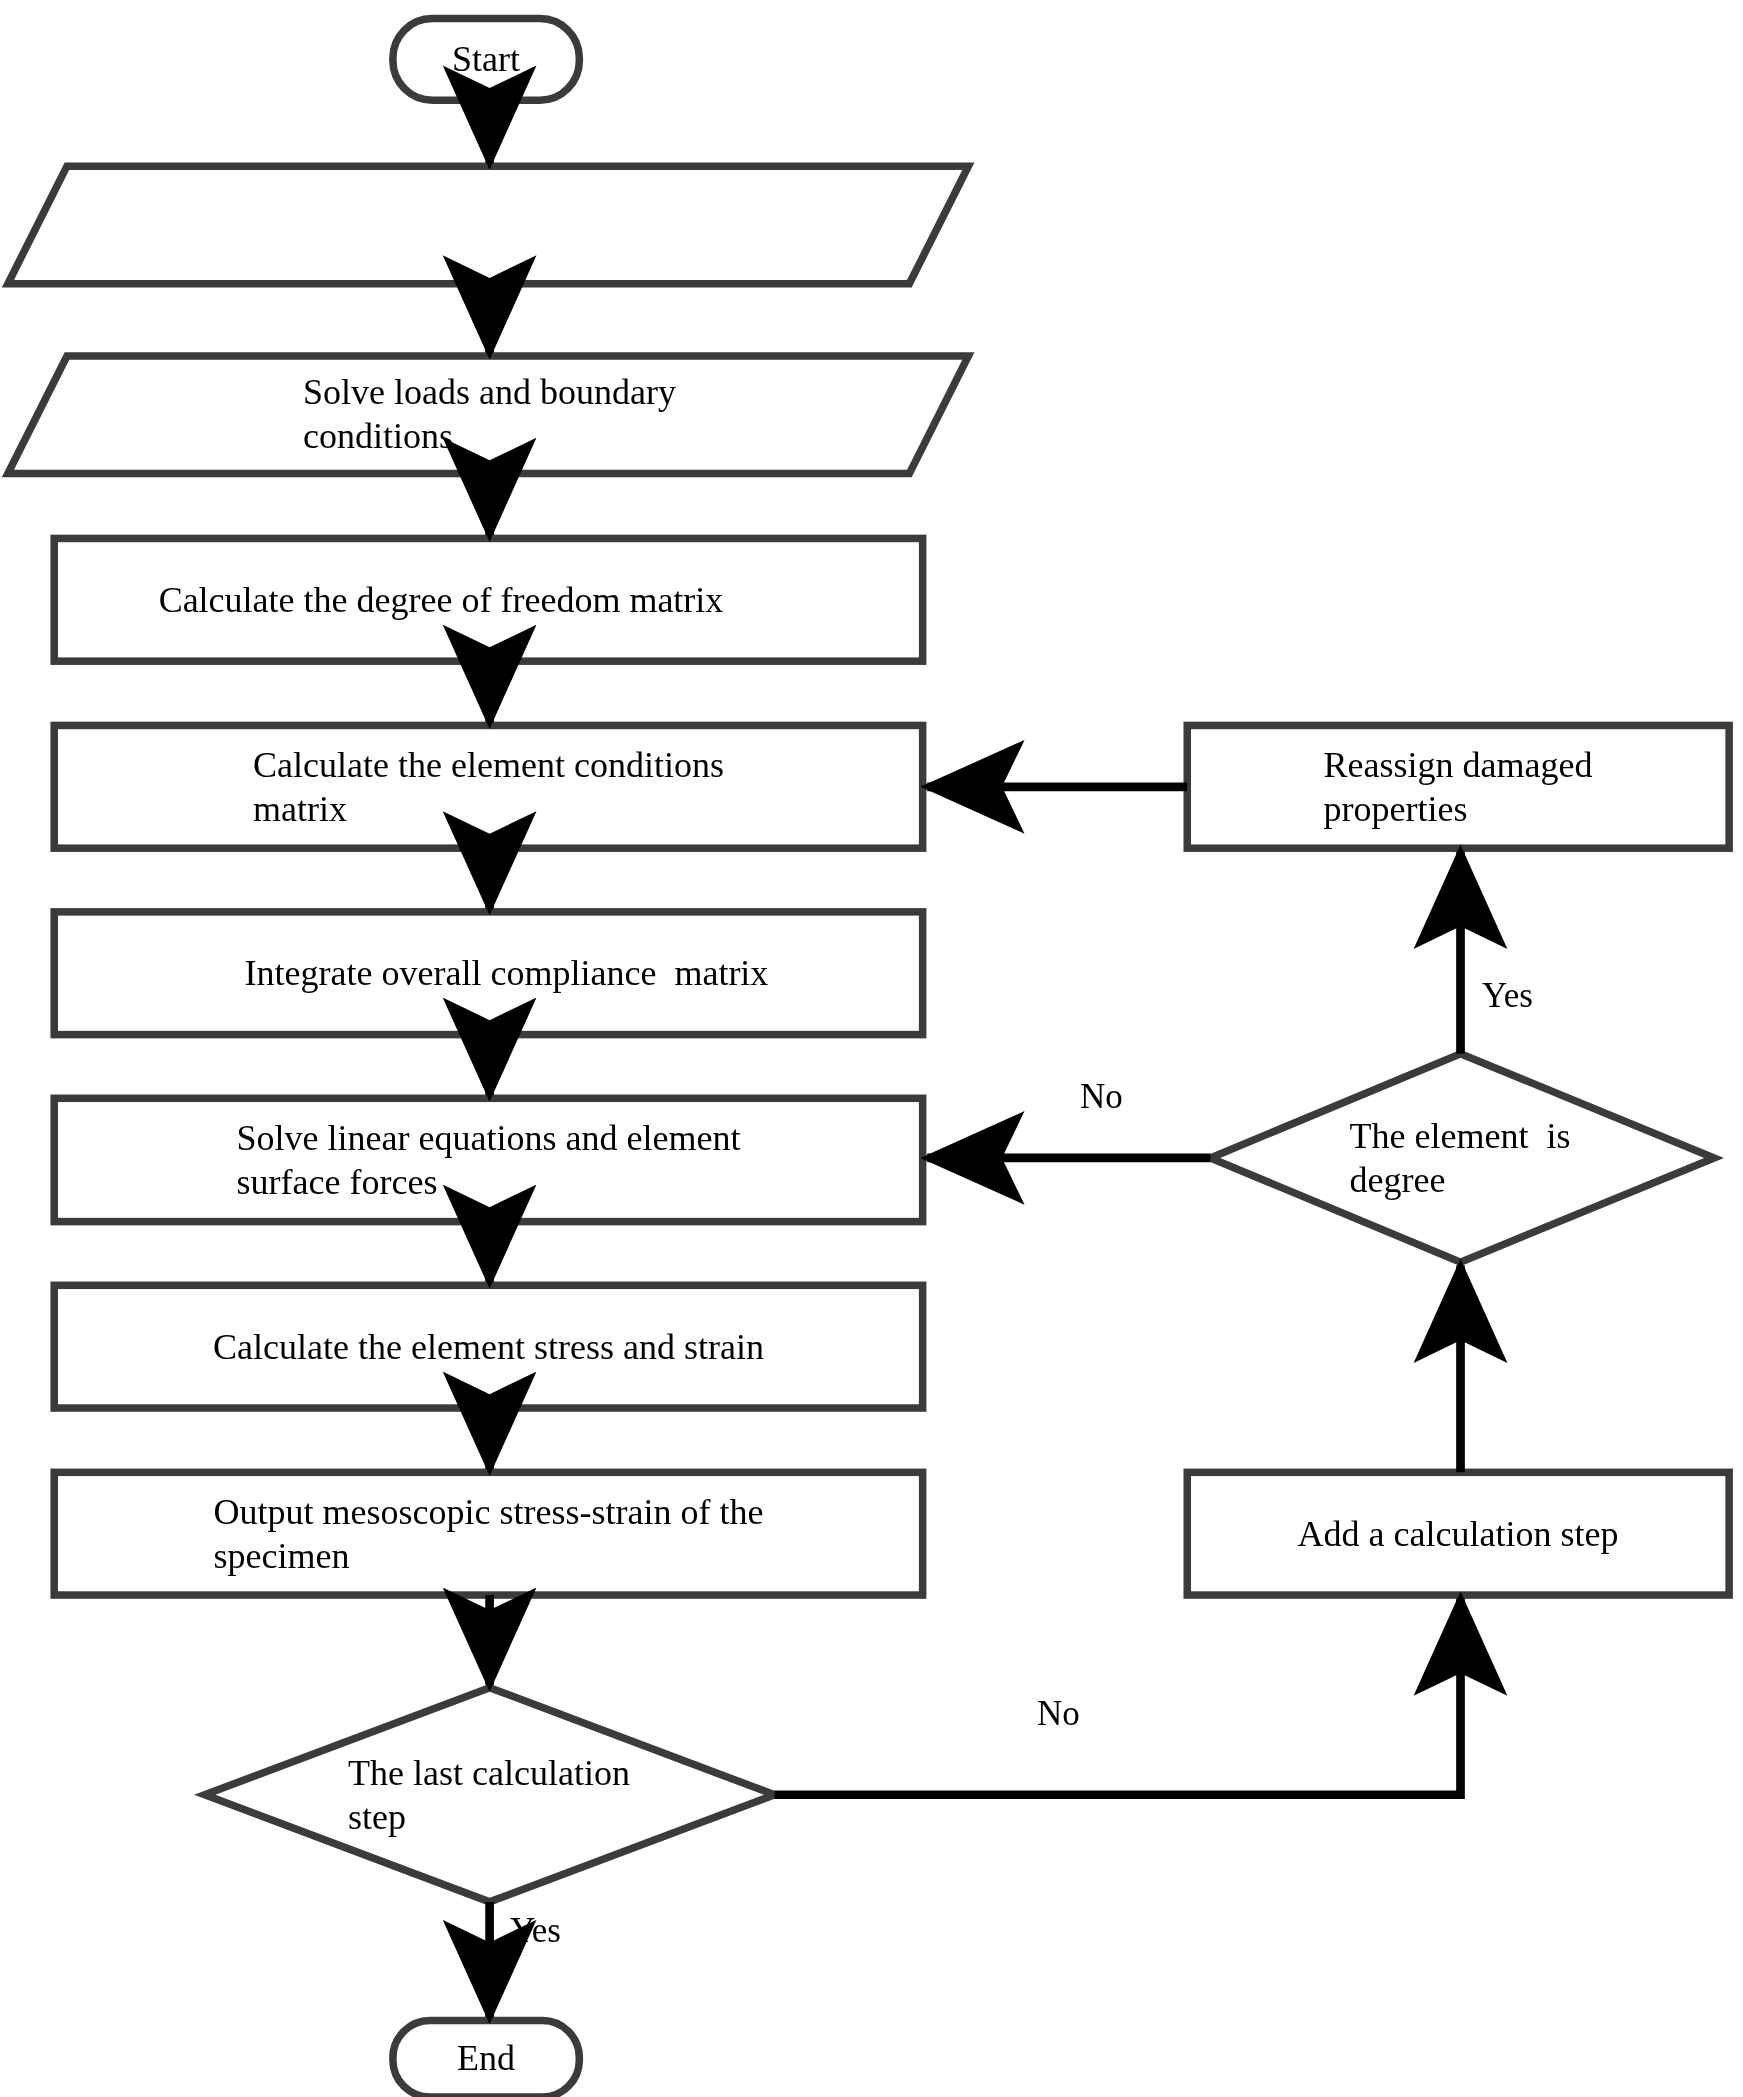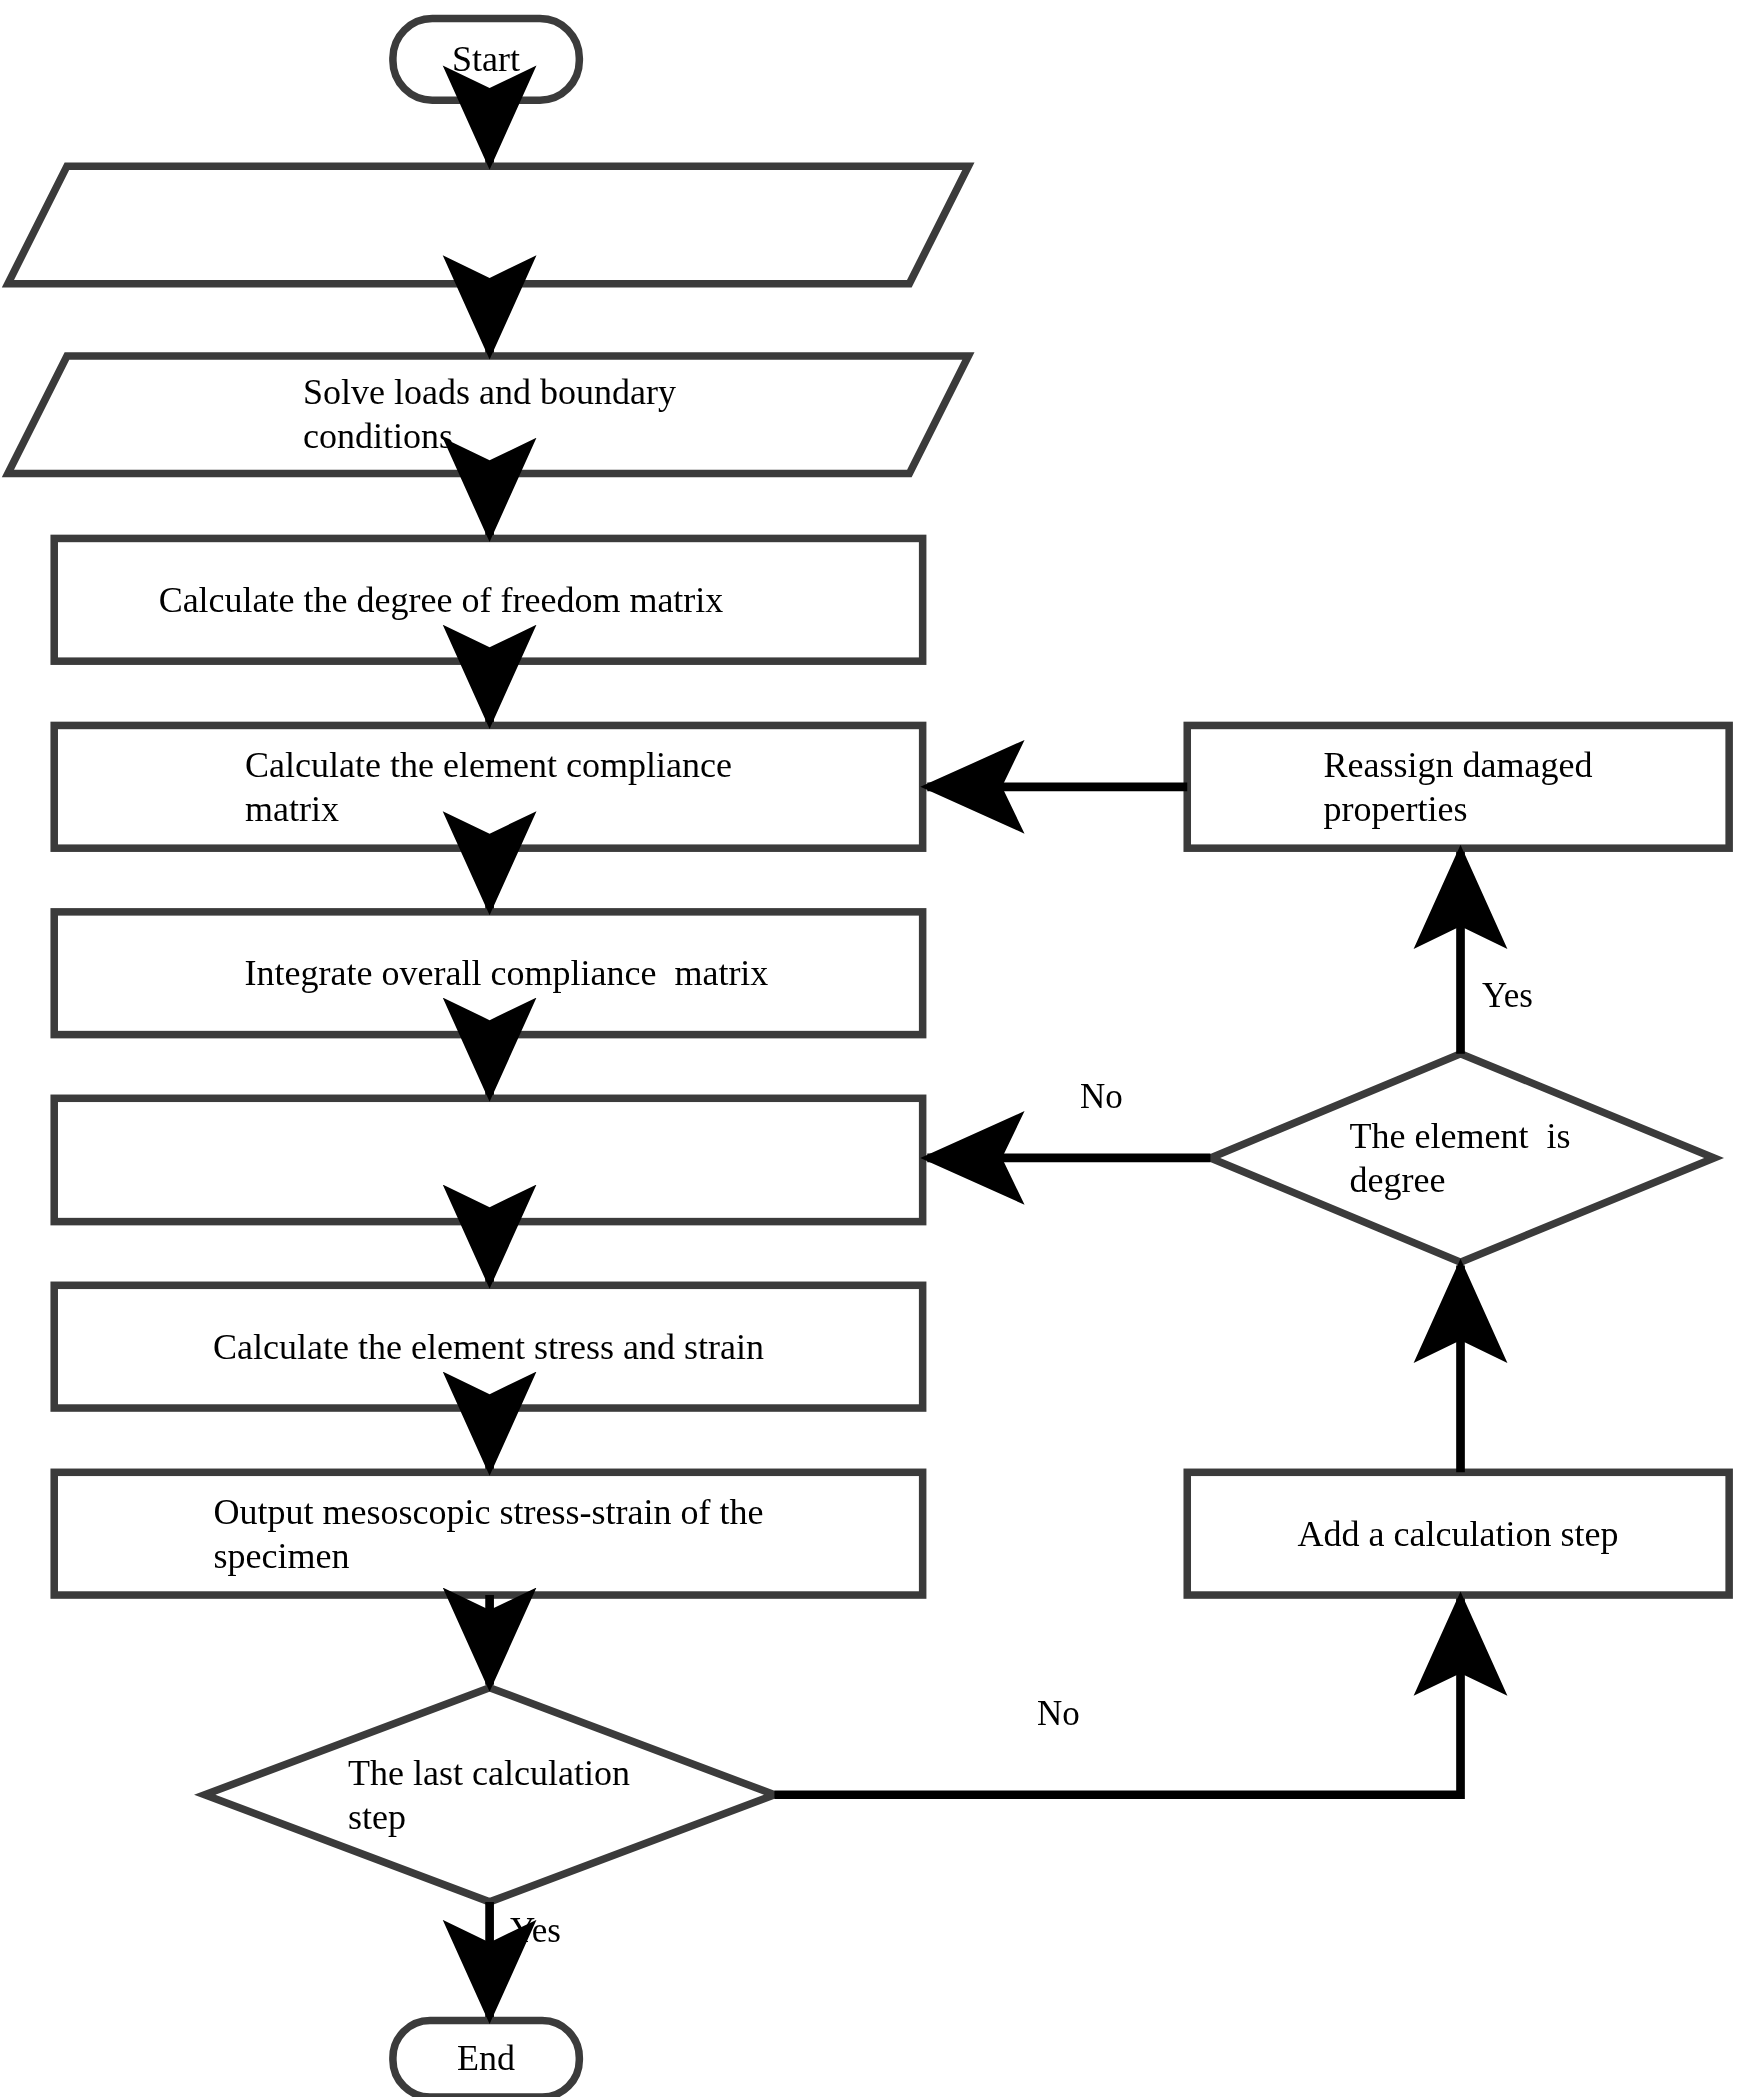--- a/index.html
+++ b/index.html
@@ -98,25 +98,27 @@
   </svg>
 
   <div class="lbl term-text" style="left:393px;top:18.5px;width:186px;height:82px;">Start</div>
 
 
   <div class="lbl node-text" style="left:84px;top:356px;width:811px;height:118px;">Solve loads and boundary
 conditions</div>
 
   <div class="lbl node-text" style="left:58px;top:539px;width:766px;height:123px;">Calculate the degree of freedom matrix</div>
 
-  <div class="lbl node-text" style="left:58px;top:726px;width:861px;height:123px;">Calculate the element compliance
+  <div class="lbl node-text" style="left:58px;top:726px;width:861px;height:123px;">Calculate the element conditions
 matrix</div>
 
   <div class="lbl node-text" style="left:58px;top:912px;width:861px;height:123px;margin-left:18px;">Integrate overall compliance  matrix</div>
 
+  <div class="lbl node-text" style="left:58px;top:1099px;width:861px;height:123px;">Solve linear equations and element
+surface forces</div>
 
   <div class="lbl node-text" style="left:58px;top:1286px;width:861px;height:123px;">Calculate the element stress and strain</div>
 
   <div class="lbl node-text" style="left:58px;top:1473px;width:861px;height:123px;">Output mesoscopic stress-strain of the
 specimen</div>
 
   <div class="lbl node-text" style="left:246px;top:1729px;width:486px;height:133px;">The last calculation
 step</div>
 
   <div class="lbl term-text" style="left:393px;top:2021px;width:186px;height:76px;">End</div>

